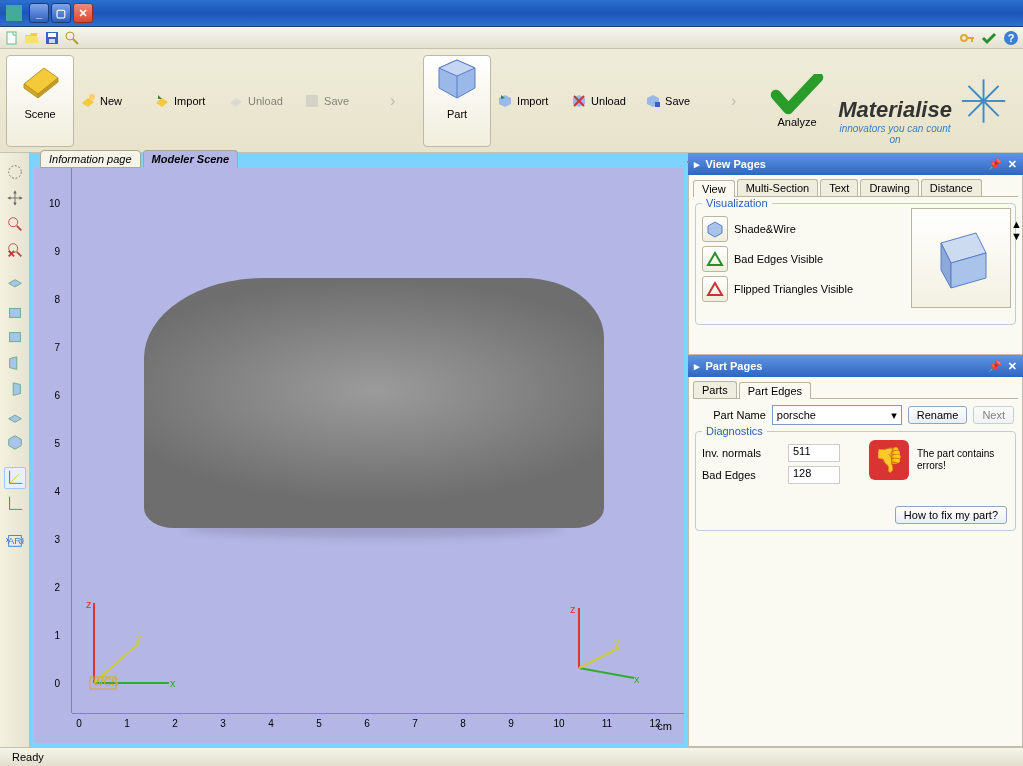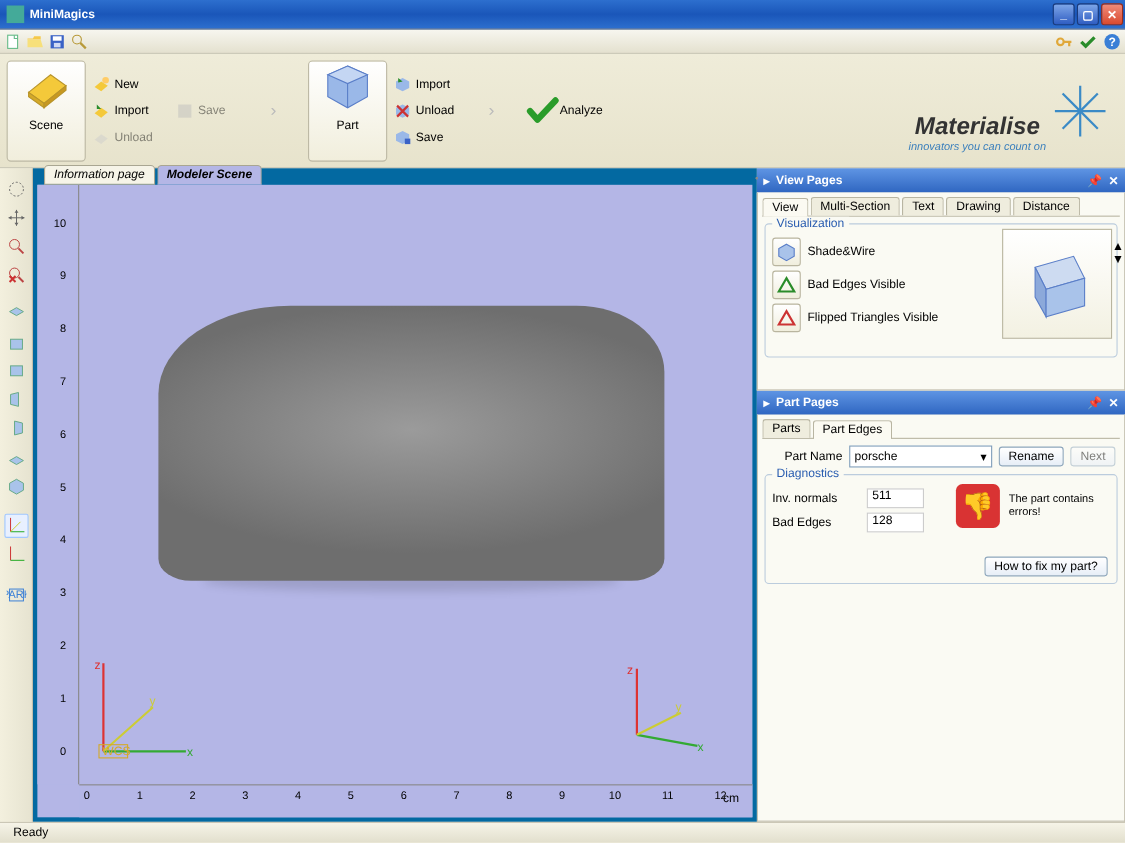--- a/index.html
+++ b/index.html
@@ -12,38 +12,38 @@
 .winclose { background: linear-gradient(#f08b7a,#d94a2f); border: 1px solid #9a2e1b; color:#fff; }
 
 .menubar { height: 22px; background: linear-gradient(#f7f6ef,#e4e1cf); border-bottom: 1px solid #c5c2b2; display:flex; align-items:center; padding: 0 4px; }
 .mb-left { display:flex; gap:4px; }
 .mb-right { margin-left:auto; display:flex; gap:6px; }
 .tb-ic { width:16px; height:16px; }
 
 .ribbon { height: 104px; background: linear-gradient(#efecd9,#e7e3cc); border-bottom: 1px solid #c5c2b2; display:flex; align-items:center; padding: 4px 6px; gap: 6px; }
 .rib-big { width: 72px; height: 92px; border: 1px solid #bdb9a5; border-radius: 4px; background: linear-gradient(#fff,#f1eedc); display:flex; flex-direction:column; align-items:center; justify-content:flex-start; gap:4px; }
 .rib-icon { width:48px; height:48px; }
-.rib-col { display:flex; flex-direction:column; gap:4px; }
+.rib-col { display:flex; flex-direction:row; gap:4px; }
 .rib-item { display:flex; align-items:center; gap:4px; width:70px; height:20px; }
 .rib-item.disabled { opacity: .45; }
 .rib-sm { width:16px; height:16px; }
 .chev { width:18px; height:18px; color:#bbb; margin:0 10px; font-size:16px; }
-.checkmark { width: 70px; height: 92px; display:flex; flex-direction:row; align-items:center; justify-content:center; }
+.checkmark { width: 70px; height: 92px; display:flex; flex-direction:column; align-items:center; justify-content:center; }
 .brand { margin-left:auto; display:flex; align-items:center; gap:6px; padding-right:10px; }
 .brand-text { text-align:center; }
 .brand-name { font-size: 22px; font-weight: bold; font-style: italic; color:#333;margin-top:40px; }
 .brand-tag { font-size: 10px; color:#3a7fbc; font-style: italic; }
 .brand-logo { width: 50px; height: 50px; }
 
 .workspace { position: relative; display:flex; height: 594px; }
 .left-tool { width: 30px; background: linear-gradient(90deg,#f3f0de,#e6e3d0); border-right:1px solid #c1beab; display:flex; flex-direction:column; align-items:center; gap:4px; padding-top:8px; }
 .lt-btn { width:22px; height:22px; border:1px solid transparent; border-radius:2px; display:flex; align-items:center; justify-content:center; }
 .lt-btn.active { border-color:#a0c7ff; background:#e8f0ff; }
 
-.center { flex:1; display:flex; flex-direction:column; background:#0369a1; position:relative; }
+.center { flex:1; display:flex; flex-direction:column; background:#7dd3fc; position:relative; }
 .tabs-top { position:absolute; top:-3px; left:10px; display:flex; z-index:2; }
 .tab { background:#f6f4e8; border:1px solid #a9a692; padding:2px 8px; border-radius:4px 4px 0 0; font-style:italic; margin-right:2px; cursor:pointer; }
 .tab.active { background:#b4b6e6; font-weight:bold; border-bottom:1px solid #b4b6e6; }
 .viewport { flex:1; margin:15px 4px 4px 4px; background:#b4b6e6; position:relative; }
 .ruler-y { position:absolute; left:0; top:0; bottom:30px; width:38px; background:#b4b6e6; border-right:1px solid #888; }
 .ruler-y .tick { position:absolute; left:0; width:38px; text-align:right; padding-right:12px; font-size:10px; }
 .ruler-x { position:absolute; left:38px; right:0; bottom:0; height:30px; background:#b4b6e6; border-top:1px solid #888; }
 .ruler-x .tick { position:absolute; top:4px; text-align:center; width:14px; font-size:10px; }
 .unit-y { position:absolute; top:2px; left:8px; }
 .unit-x { position:absolute; right:12px; top:6px; }
@@ -80,21 +80,20 @@
 
 .statusbar { height:19px; background:linear-gradient(#f6f4e8,#e2dfcd); border-top:1px solid #c2bfad; display:flex; align-items:center; padding:0 12px; }
 
 .grab-handle { position:absolute; top:5px; left:-4px; width:8px; height:40px; background:radial-gradient(circle at 4px 4px,#888 1px,transparent 1.5px); cursor:ew-resize; }
 </style>
 </head>
 <body>
 
 <div class="titlebar">
   <div class="appicon"></div>
-  <div class="title">MiniMagics</div>
   <div class="winbtn winmin">_</div>
   <div class="winbtn winmax">▢</div>
   <div class="winbtn winclose">✕</div>
 </div>
 
 <div class="menubar">
   <div class="mb-left">
     <div class="tb-ic"><svg viewBox="0 0 16 16">
           <rect x="3" y="2" width="9" height="12" fill="#fff" stroke="#6b8"></rect>
           <path d="M9 2v3h3" fill="none" stroke="#6b8"></path>

